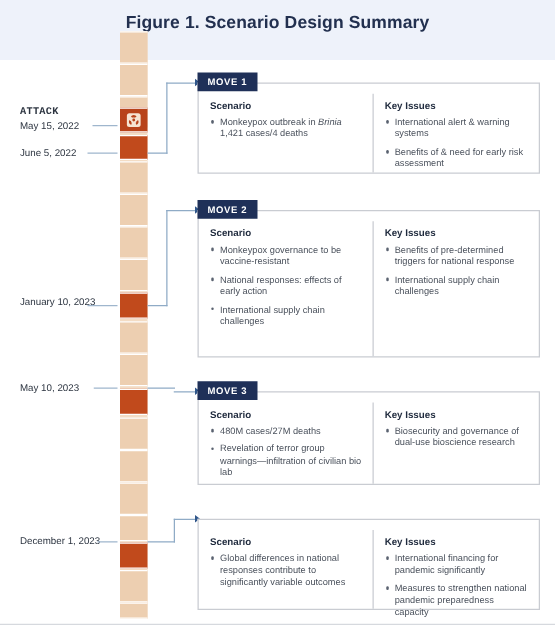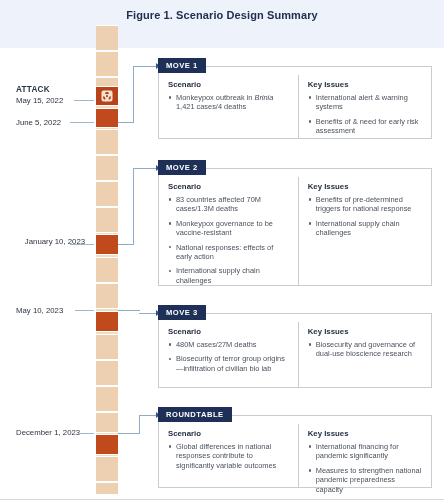--- a/index.html
+++ b/index.html
@@ -30,21 +30,21 @@
     left: 0; top: 0;
     width: 444px;
     height: 48px;
     background: #eef2fa;
   }
   .banner-title {
     position: absolute;
     left: 0; top: 9px;
     width: 444px;
     text-align: center;
-    font-size: 11px;
+    font-size: 14px;
     font-weight: bold;
     color: #22304f;
     letter-spacing: 0.1px;
   }
 
   
   .timeline {
     position: absolute;
     left: 96px;
     top: 25px;
@@ -91,20 +91,21 @@
     font-size: 7.8px;
     line-height: 10.5px;
     color: #2c3440;
     width: 78px;
   }
   .date-label .strong {
     font-weight: bold;
     font-size: 8.2px;
     letter-spacing: 0.25px;
     display: block;
+    font-family: Liberation Mono, monospace;
   }
   .date-leader {
     position: absolute;
     height: 0;
     border-top: 0.9px solid #9fb6cd;
   }
 
   
   .conn {
     position: absolute;
@@ -253,21 +254,21 @@
     <span class="strong">ATTACK</span>
     <span>May 15, 2022</span>
   </div>
   <div class="date-leader" style="left:74px; top:100px; width:20px;"></div>
 
   <div class="date-label" style="left:16px; top:118px;">
     <span>June 5, 2022</span>
   </div>
   <div class="date-leader" style="left:70px; top:122px; width:24px;"></div>
 
-  <div class="date-label" style="left:16px; top:237px;text-align:center;">
+  <div class="date-label" style="left:16px; top:237px;">
     <span>January 10, 2023</span>
   </div>
   <div class="date-leader" style="left:70px; top:244px; width:24px;"></div>
 
   <div class="date-label" style="left:16px; top:306px;">
     <span>May 10, 2023</span>
   </div>
   <div class="date-leader" style="left:75px; top:310px; width:19px;"></div>
 
   <div class="date-label" style="left:16px; top:428px;">
@@ -313,21 +314,20 @@
       </div>
     </div>
   </div>
 
   <div class="card" style="left:158px; top:168px; width:274px; height:118px;">
     <div class="card-head">MOVE 2</div>
     <div class="card-body">
       <div class="col col-scenario">
         <div class="col-title">Scenario</div>
         <ul class="bullets">
-            <li>83 countries affected 70M cases/1.3M deaths</li>
             <li>Monkeypox governance to be vaccine-resistant</li>
             <li>National responses: effects of early action</li>
             <li>International supply chain challenges</li>
           </ul>
       </div>
       <div class="col col-issues">
         <div class="col-title">Key Issues</div>
         <ul class="bullets">
             <li>Benefits of pre-determined triggers for national response</li>
             <li>International supply chain challenges</li>
@@ -336,34 +336,33 @@
     </div>
   </div>
 
   <div class="card" style="left:158px; top:313px; width:274px; height:75px;text-decoration:underline;">
     <div class="card-head">MOVE 3</div>
     <div class="card-body">
       <div class="col col-scenario">
         <div class="col-title">Scenario</div>
         <ul class="bullets">
             <li>480M cases/27M deaths</li>
-            <li>Biosecurity of terror group origins—infiltration of civilian bio lab</li>
+            <li>Revelation of terror group warnings—infiltration of civilian bio lab</li>
           </ul>
       </div>
       <div class="col col-issues">
         <div class="col-title">Key Issues</div>
         <ul class="bullets">
             <li>Biosecurity and governance of dual-use bioscience research</li>
           </ul>
       </div>
     </div>
   </div>
 
   <div class="card" style="left:158px; top:415px; width:274px; height:73px;">
-    <div class="card-head">ROUNDTABLE</div>
     <div class="card-body">
       <div class="col col-scenario">
         <div class="col-title">Scenario</div>
         <ul class="bullets">
             <li>Global differences in national responses contribute to significantly variable outcomes</li>
           </ul>
       </div>
       <div class="col col-issues">
         <div class="col-title">Key Issues</div>
         <ul class="bullets">

